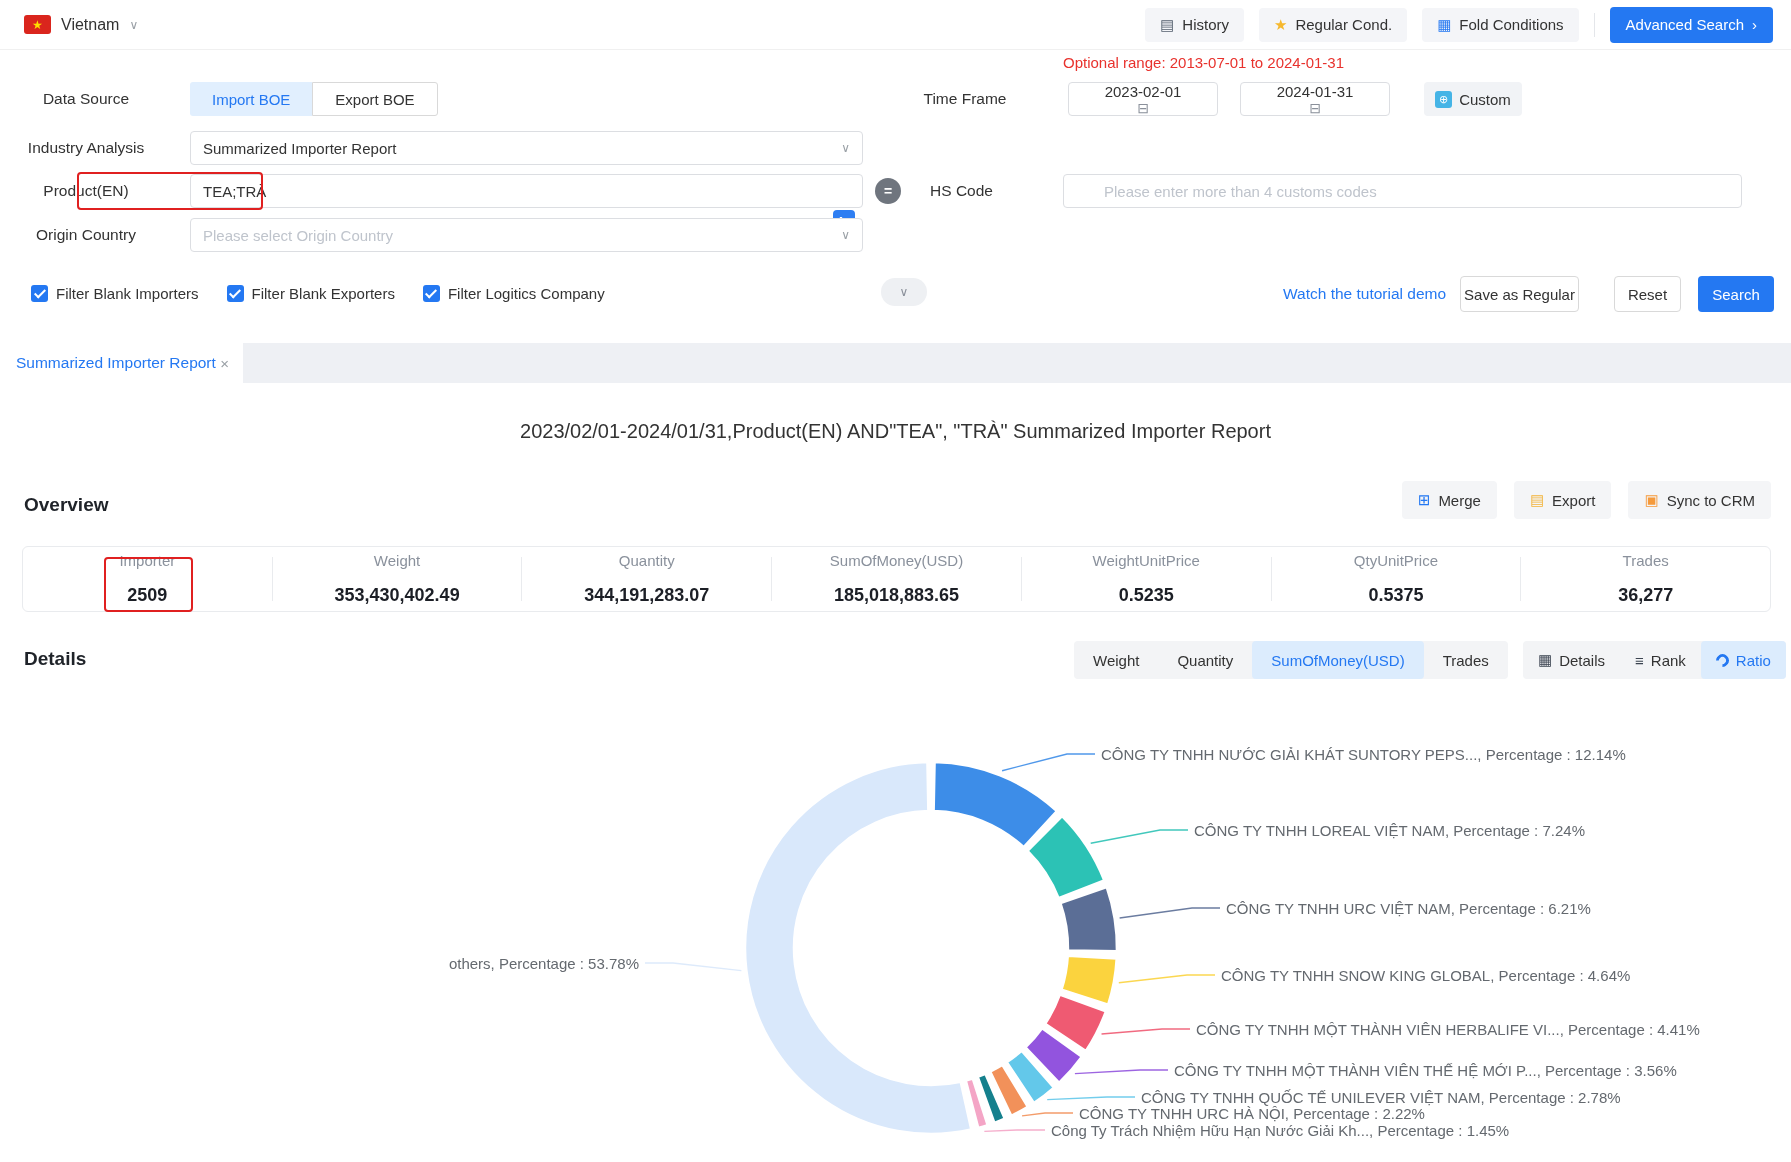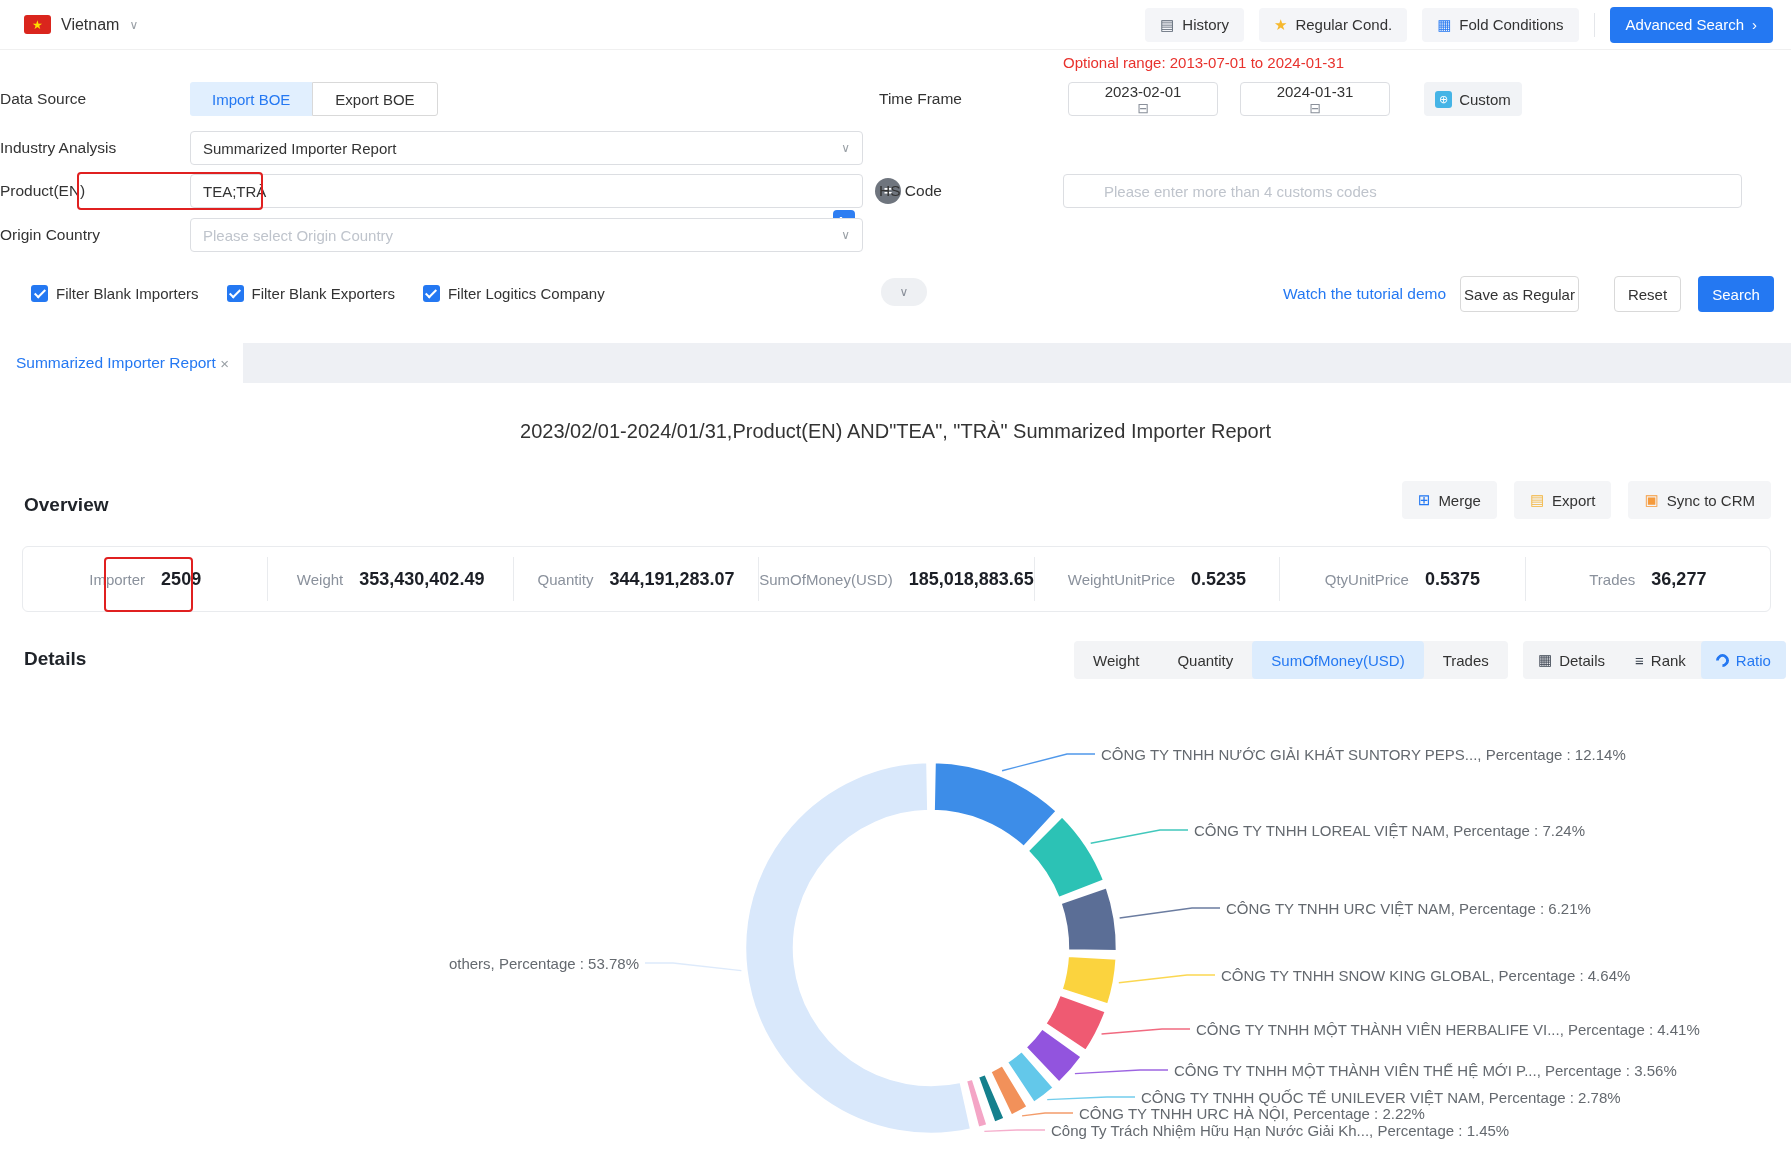--- a/index.html
+++ b/index.html
@@ -19,21 +19,21 @@
           font-size:15px; color:#333; cursor:pointer; }
   .hbtn .ic { font-size:15px; }
   .ic-history { color:#55606e; }
   .ic-star { color:#f6b82e; }
   .ic-fold { color:#2478f2; }
   .hdr-divider { width:1px; height:24px; background:#e4e6ea; }
   .adv-btn { height:36px; padding:0 16px; background:#2478f2; color:#fff; border-radius:4px; display:flex; align-items:center;
              gap:8px; font-size:15px; cursor:pointer; }
   
   .form { position:absolute; top:50px; left:0; right:0; height:293px; background:#fff; }
-  .flabel { position:absolute; width:172px; text-align:left; font-size:15.5px; color:#333; line-height:34px; }
+  .flabel { position:absolute; width:172px; text-align:center; font-size:15.5px; color:#333; line-height:34px; }
   .ctrl { position:absolute; height:34px; }
   .seg-group { display:flex; }
   .seg { height:34px; padding:0 22px; display:flex; align-items:center; font-size:15px; cursor:pointer; }
   .seg.on { background:#e1effe; color:#2478f2; border-radius:3px 0 0 3px; }
   .seg.off { background:#fff; color:#333; border:1px solid #d9d9d9; border-radius:0 3px 3px 0; }
   .select, .input { width:673px; height:34px; border:1px solid #dcdee2; border-radius:4px; background:#fff;
                     display:flex; align-items:center; padding:0 12px; font-size:15px; color:#333; position:relative; cursor:pointer; }
   .placeholder { color:#bfc4cc; }
   .select .chev { position:absolute; right:12px; }
   .red-note { position:absolute; left:1063px; top:4px; font-size:15px; color:#e8322d; }
@@ -72,21 +72,21 @@
   .rpt-title { position:absolute; top:420px; left:0; right:0; text-align:center; font-size:20px; color:#333; }
   .sec-h { position:absolute; left:24px; font-size:19px; font-weight:bold; color:#1f2329; }
   .ov-toolbar { position:absolute; top:481px; right:20px; display:flex; gap:17px; }
   .tbtn { height:38px; padding:0 16px; background:#f4f5f7; border-radius:4px; display:flex; align-items:center; gap:8px;
           font-size:15px; color:#333; cursor:pointer; }
   .ic-merge { color:#2478f2; }
   .ic-export { color:#f2b43c; }
   .ic-sync { color:#f59a3c; }
   .stats { position:absolute; left:22px; right:20px; top:546px; height:66px; border:1px solid #e9ebee; border-radius:6px;
            display:flex; align-items:center; background:#fff; }
-  .stat { flex:1; display:flex; flex-direction:row; align-items:center; justify-content:center; gap:16px; border-right:1px solid #e9ebee; height:44px; }
+  .stat { flex:1; display:flex; flex-direction:column; align-items:center; justify-content:center; gap:16px; border-right:1px solid #e9ebee; height:44px; }
   .stat:last-child { border-right:none; }
   .stat-label { font-size:15px; color:#8a919c; }
   .stat-value { font-size:18px; font-weight:bold; color:#1c1f26; }
   
   .metric-group { position:absolute; left:1074px; top:641px; height:38px; background:#f3f4f6; border-radius:4px; display:flex; }
   .mseg { height:38px; padding:0 19px; display:flex; align-items:center; font-size:15px; color:#333; border-radius:4px; cursor:pointer; }
   .mseg.on { background:#dcecfd; color:#2478f2; }
   .view-group { position:absolute; left:1523px; top:641px; height:38px; background:#f3f4f6; border-radius:4px; display:flex; }
   .vseg { height:38px; padding:0 15px; display:flex; align-items:center; gap:7px; font-size:15px; color:#333; border-radius:4px; cursor:pointer; }
   .vseg.on { background:#dcecfd; color:#2478f2; }

